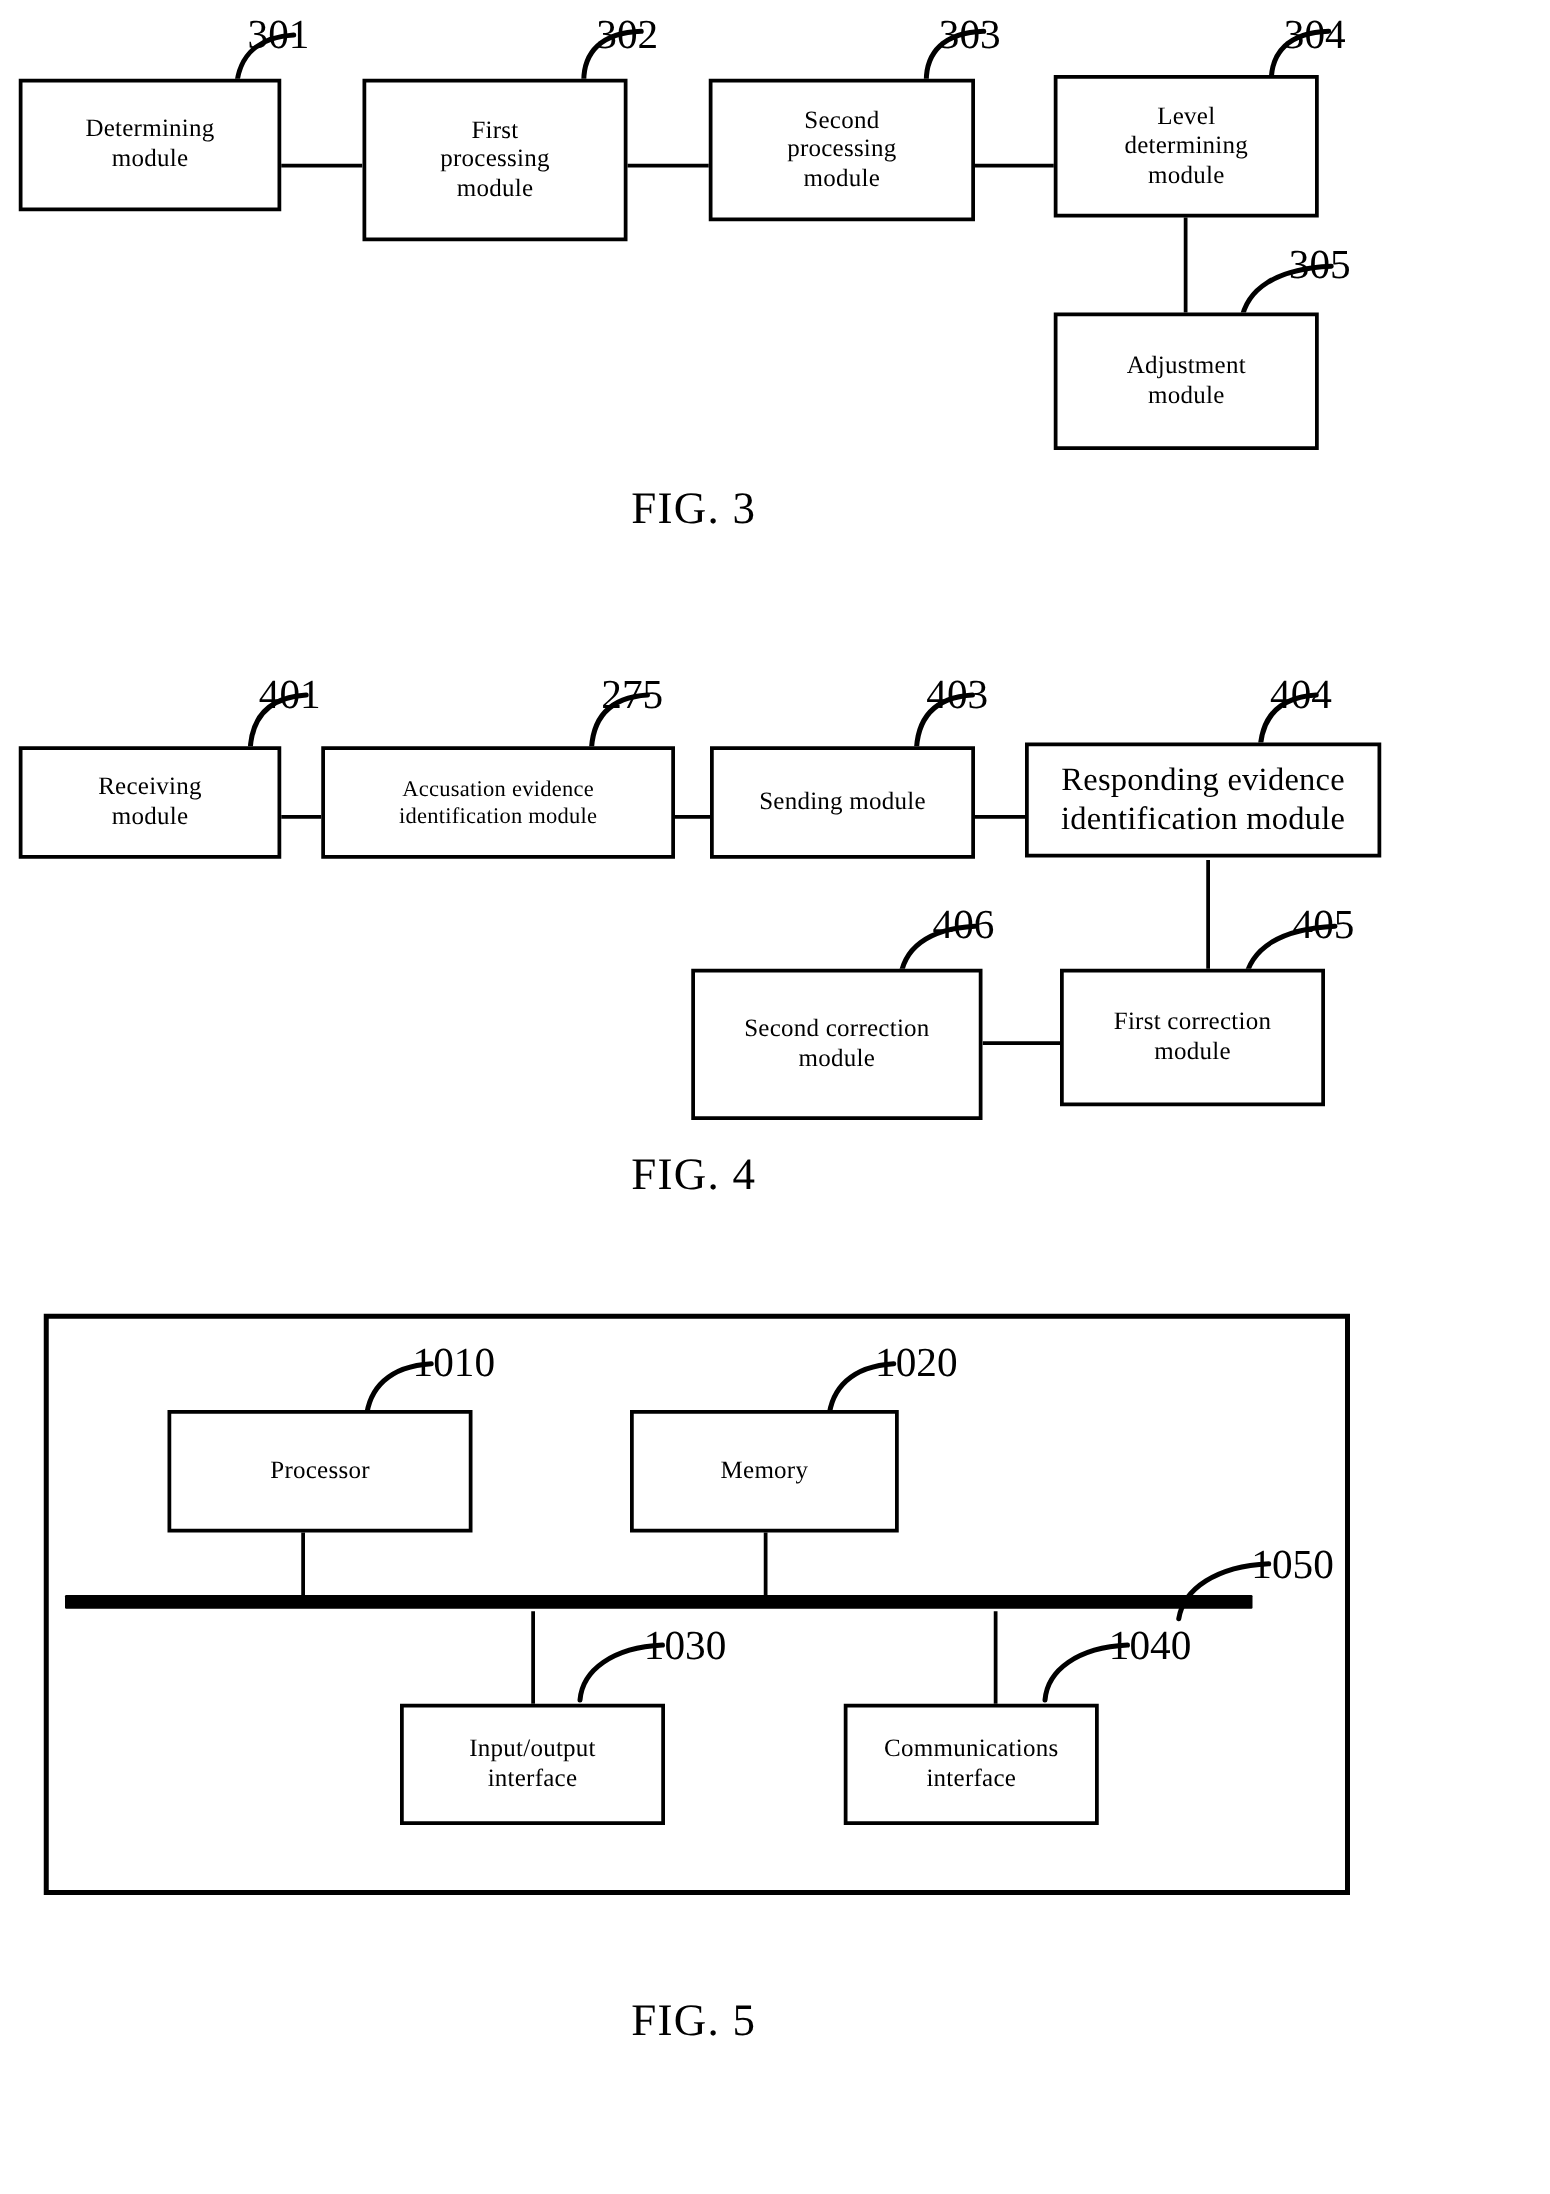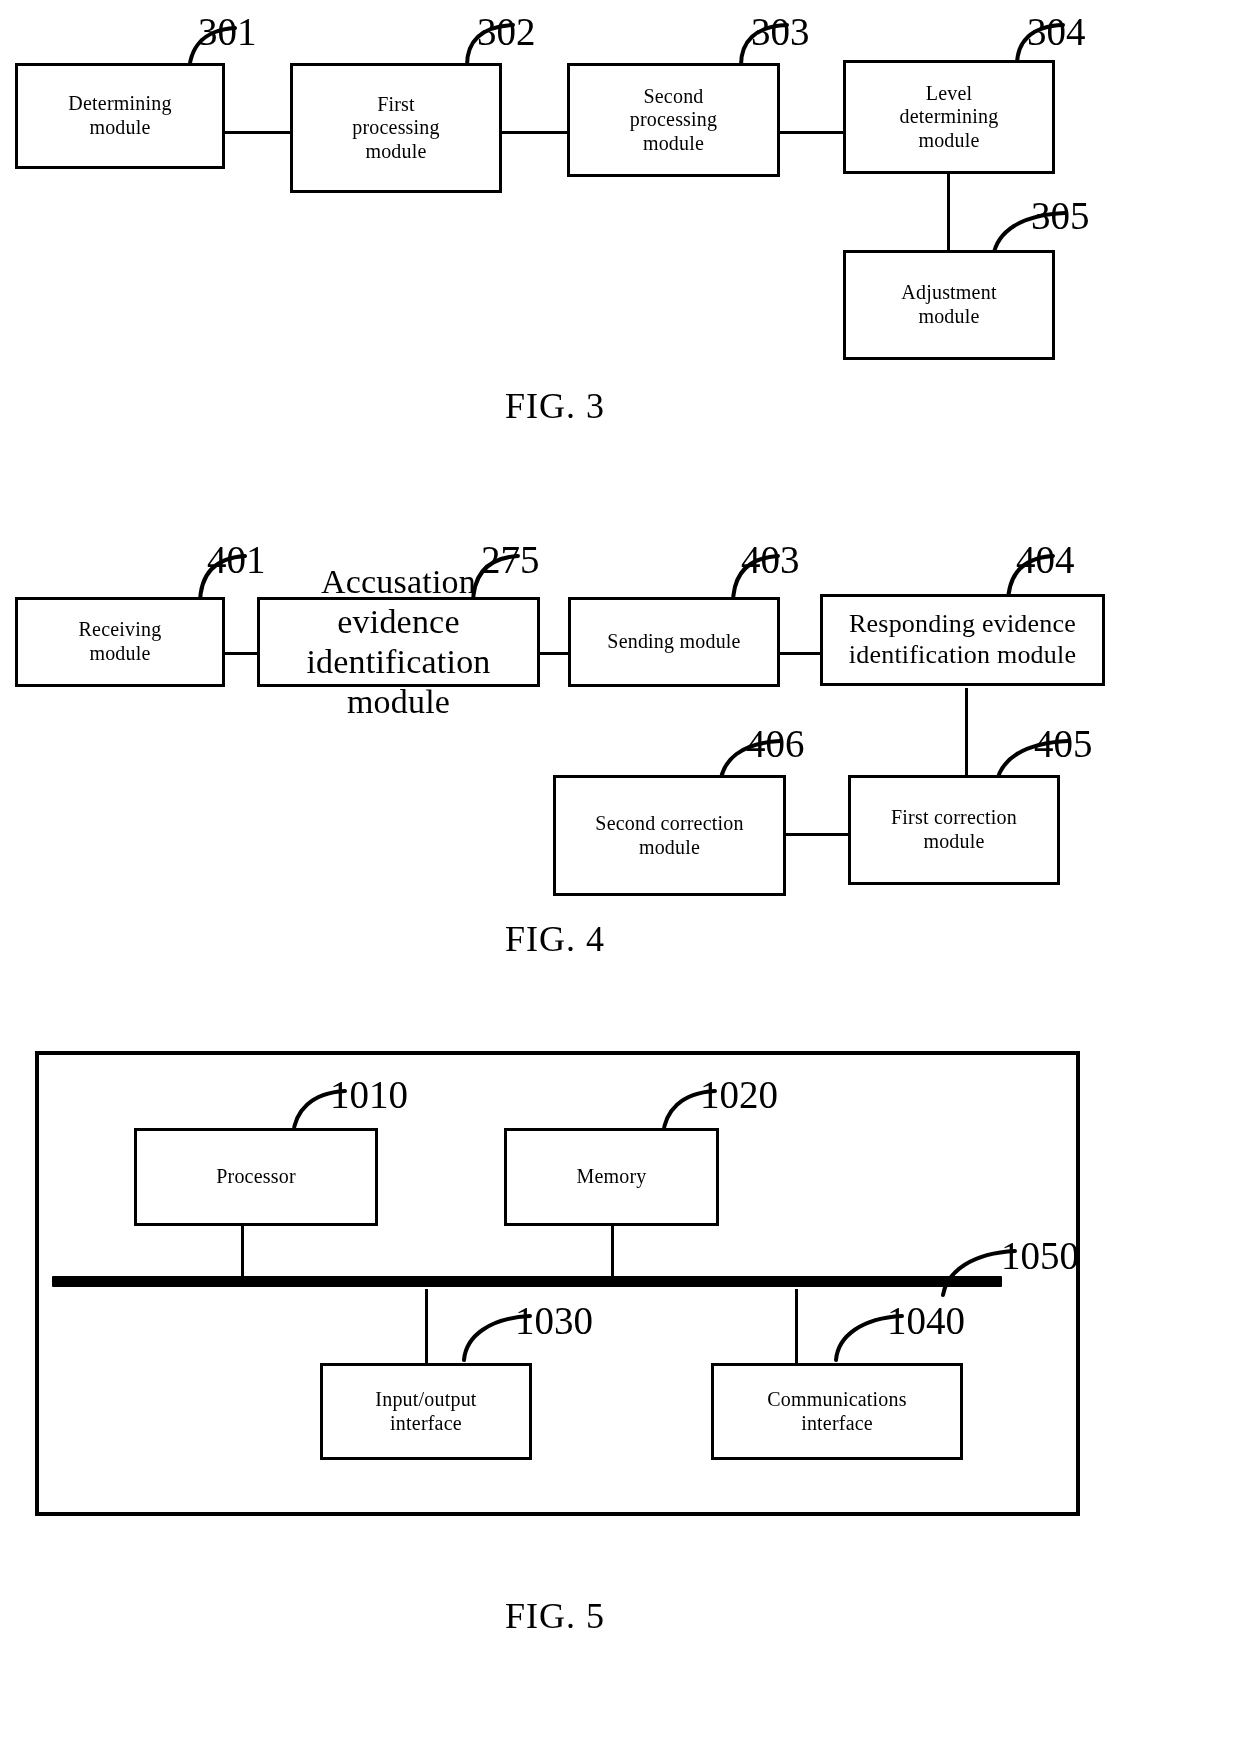--- a/index.html
+++ b/index.html
@@ -25,21 +25,21 @@
     line-height:1.18;
     font-size:20px;
     letter-spacing:0.2px;
   }
   .box span{display:block;padding:0 6px;}
   .hline{position:absolute;background:#000;height:3px;}
   .vline{position:absolute;background:#000;width:3px;}
   .busbar{position:absolute;background:#000;height:11px;border-radius:1px;}
   .callnum{
     position:absolute;
-    font-size:39px;
+    font-size:33px;
     line-height:1;
     white-space:nowrap;
   }
   .figlabel{
     position:absolute;
     font-size:36px;
     letter-spacing:1px;
     white-space:nowrap;
   }
   .leader{position:absolute;overflow:visible;}
@@ -160,21 +160,21 @@
     <div class="vline" style="left:965px;top:688px;height:88px;"></div>
     <div class="hline" style="left:786px;top:833px;width:62px;"></div>
 
     <div class="box" style="left:15px;top:597px;width:210px;height:90px;">
       <span>
         <span>Receiving</span>
         <span>module</span>
       </span>
     </div>
 
-    <div class="box" style="left:257px;top:597px;width:283px;height:90px;font-size:34px;">
+    <div class="box" style="left:257px;top:597px;width:283px;height:90px;font-size:18px;">
       <span>
         <span>Accusation evidence</span>
         <span>identification module</span>
       </span>
     </div>
 
     <div class="box" style="left:568px;top:597px;width:212px;height:90px;">
       <span>
         <span>Sending module</span>
       </span>
@@ -249,21 +249,21 @@
       </span>
     </div>
 
     <div class="box" style="left:320px;top:1363px;width:212px;height:97px;">
       <span>
         <span>Input/output</span>
         <span>interface</span>
       </span>
     </div>
 
-    <div class="box" style="left:675px;top:1363px;width:252px;height:97px;margin-left:36px;">
+    <div class="box" style="left:675px;top:1363px;width:204px;height:97px;">
       <span>
         <span>Communications</span>
         <span>interface</span>
       </span>
     </div>
 
     <div class="figlabel" style="left:505px;top:1595px;">FIG. 5</div>
   </div>
 
 </div>

